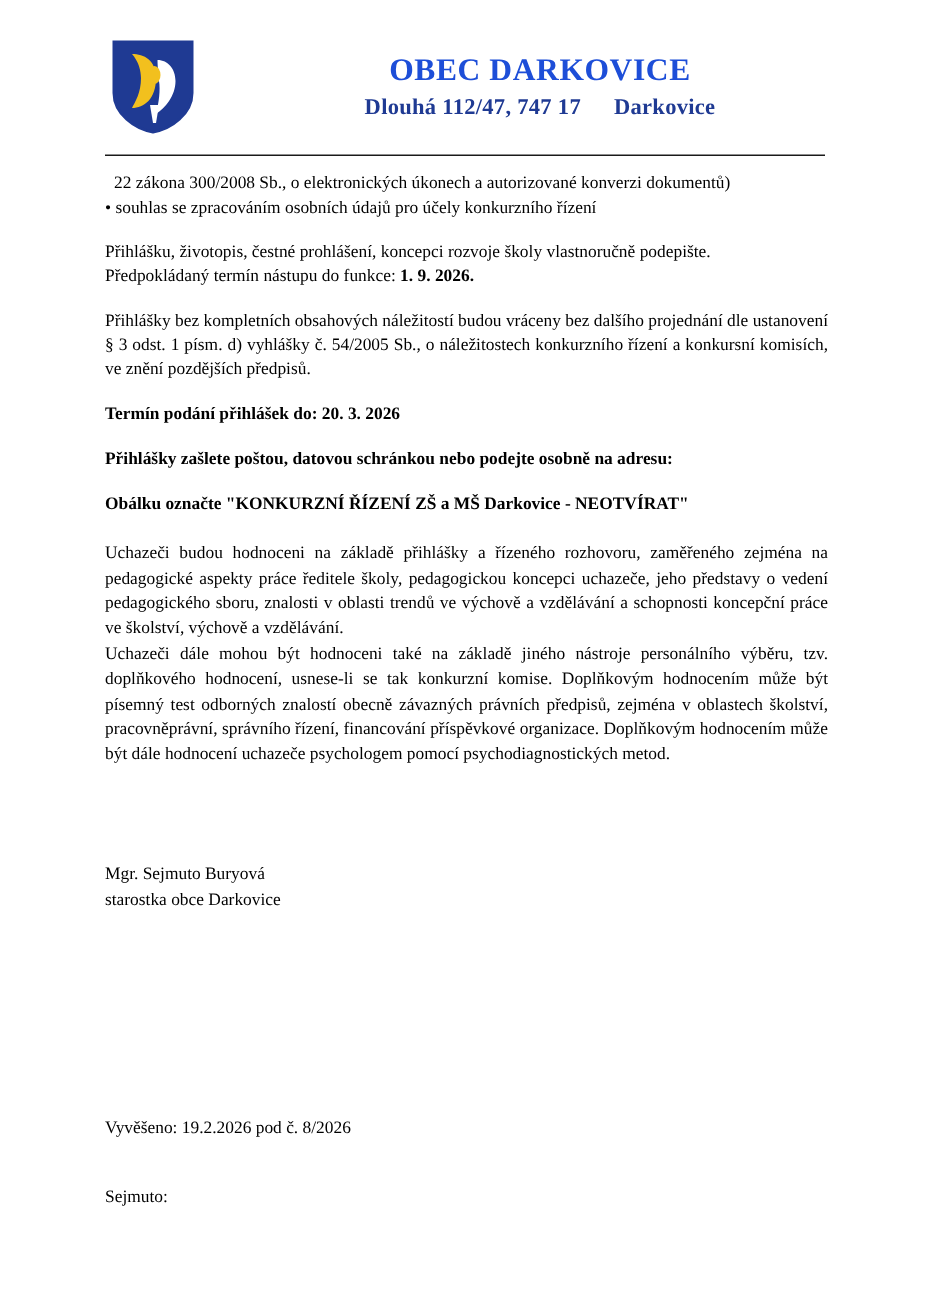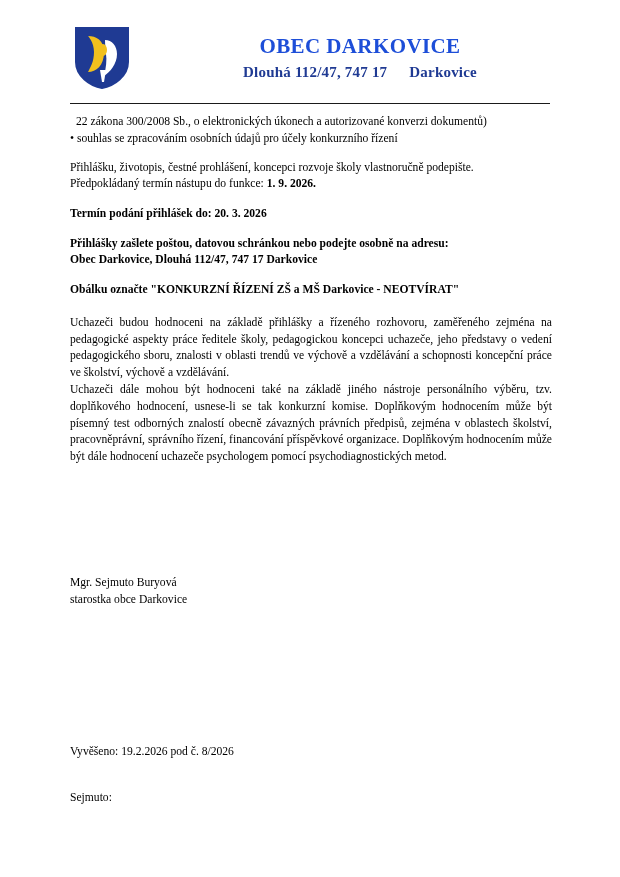--- a/index.html
+++ b/index.html
@@ -161,26 +161,26 @@
     <div class="bullet-block">
       <div class="p indent">22 zákona 300/2008 Sb., o elektronických úkonech a autorizované konverzi dokumentů)</div>
       <div class="p">• souhlas se zpracováním osobních údajů pro účely konkurzního řízení</div>
     </div>
 
     <div class="gap-m">
       <div class="p">Přihlášku, životopis, čestné prohlášení, koncepci rozvoje školy vlastnoručně podepište.</div>
       <div class="p"><span>Předpokládaný termín nástupu do funkce: </span><b>1. 9. 2026.</b></div>
     </div>
 
+    <div class="p just gap-m">Přihlášky bez kompletních obsahových náležitostí budou vráceny bez dalšího projednání dle ustanovení § 3 odst. 1 písm. d) vyhlášky č. 54/2005 Sb., o náležitostech konkurzního řízení a konkursní komisích, ve znění pozdějších předpisů.</div>
 
     <div class="p b gap-m">Termín podání přihlášek do: 20. 3. 2026</div>
 
     <div class="gap-m">
       <div class="p b">Přihlášky zašlete poštou, datovou schránkou nebo podejte osobně na adresu:</div>
-      <div class="p b">Obec Darkovice, Dlouhá 112/47, 747 17 Darkovice</div>
     </div>
 
     <div class="p b gap-l">Obálku označte "KONKURZNÍ ŘÍZENÍ ZŠ a MŠ Darkovice - NEOTVÍRAT"</div>
 
     <div class="p para-just">Uchazeči budou hodnoceni na základě přihlášky a řízeného rozhovoru, zaměřeného zejména na pedagogické aspekty práce ředitele školy, pedagogickou koncepci uchazeče, jeho představy o vedení pedagogického sboru, znalosti v oblasti trendů ve výchově a vzdělávání a schopnosti koncepční práce ve školství, výchově a vzdělávání.</div>
     <div class="p para-just">Uchazeči dále mohou být hodnoceni také na základě jiného nástroje personálního výběru, tzv. doplňkového hodnocení, usnese-li se tak konkurzní komise. Doplňkovým hodnocením může být písemný test odborných znalostí obecně závazných právních předpisů, zejména v oblastech školství, pracovněprávní, správního řízení, financování příspěvkové organizace. Doplňkovým hodnocením může být dále hodnocení uchazeče psychologem pomocí psychodiagnostických metod.</div>
   </div>
 
   <div class="sig">
     <div class="sig-right">

